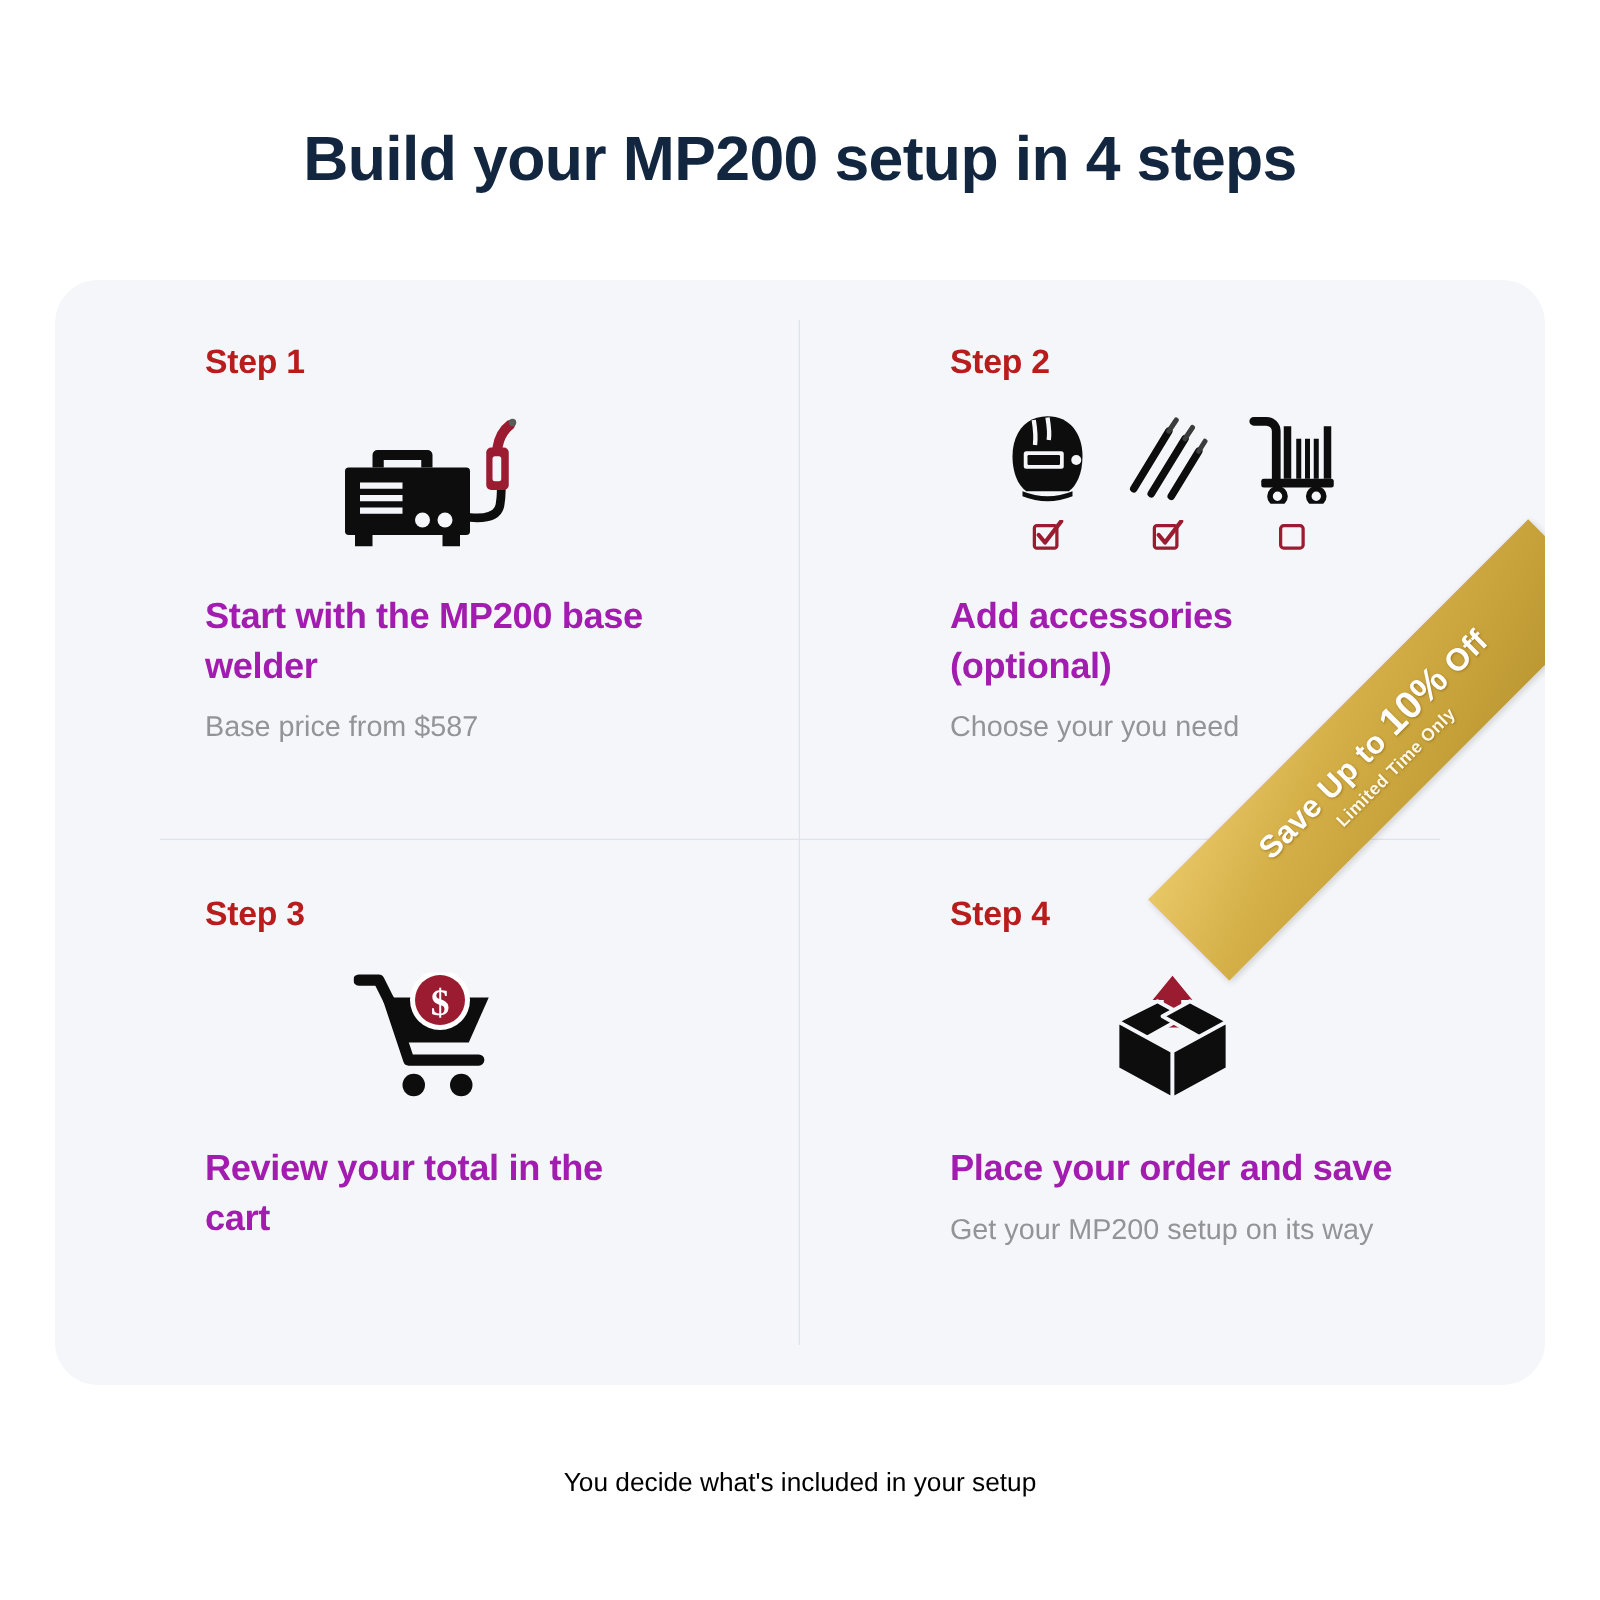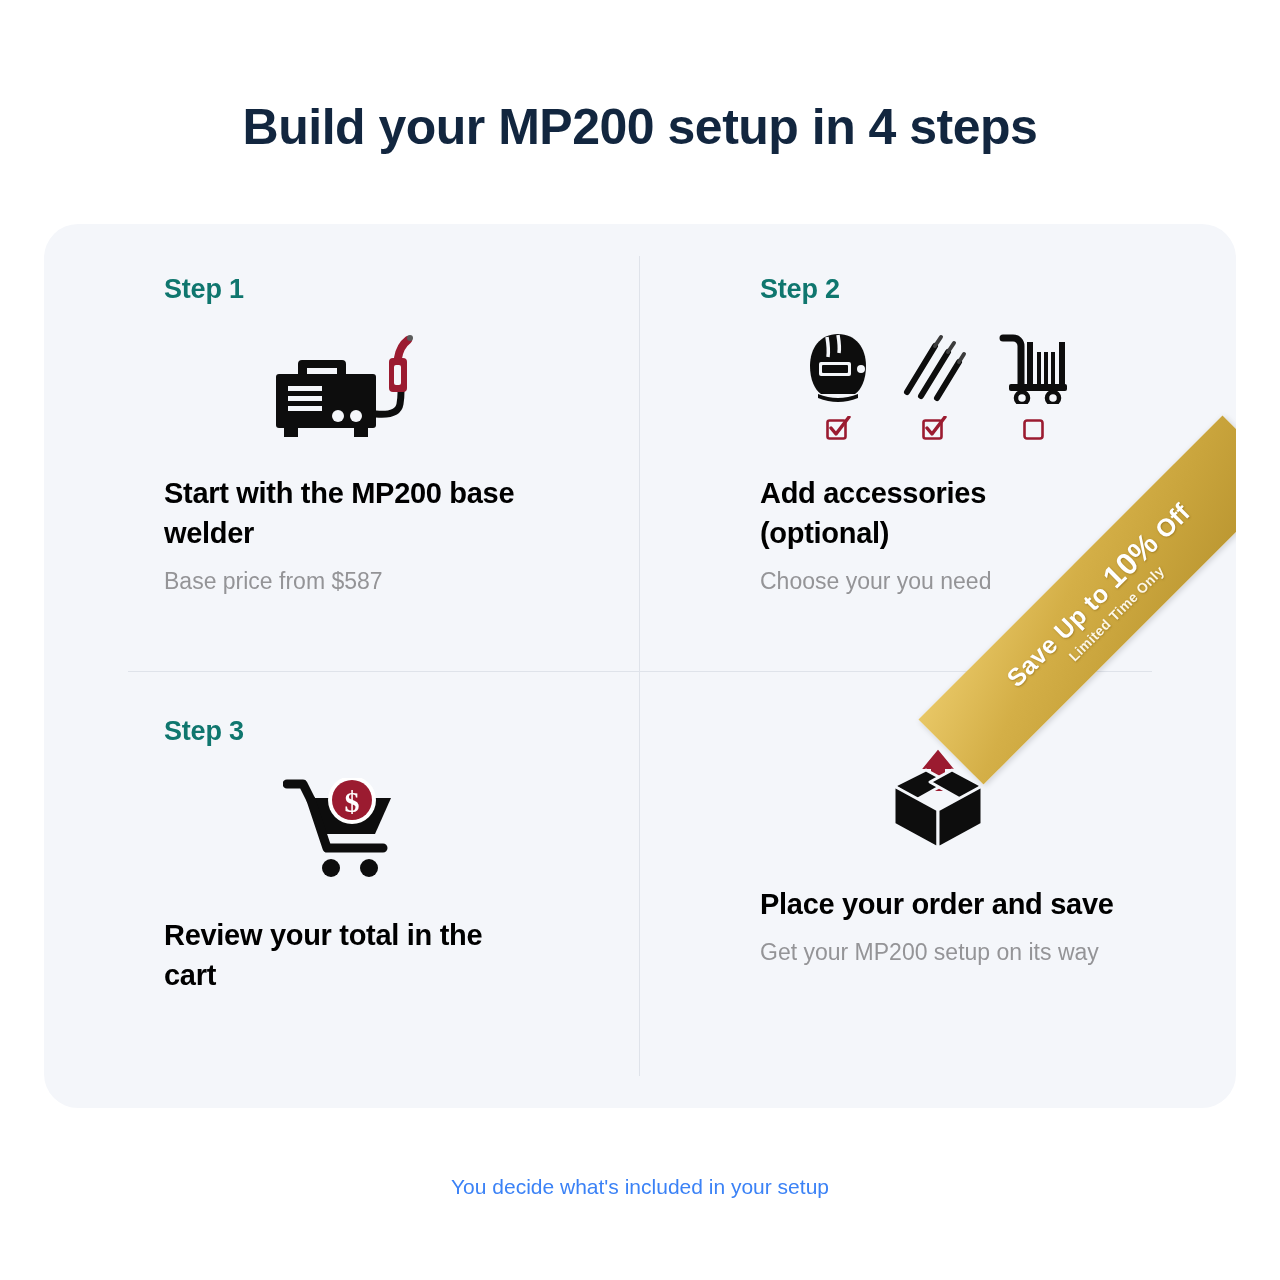--- a/index.html
+++ b/index.html
@@ -71,21 +71,21 @@
     left: 84px;
     top: 447px;
     width: 1024px;
     height: 1px;
     background: #dfe3ea;
   }
 
   .step-label {
     font-size: 27px;
     font-weight: 700;
-    color: #0f766e;
+    color: #b91c1c;
     letter-spacing: -0.2px;
   }
 
   .icon-zone {
     height: 168px;
     display: flex;
     align-items: center;
     justify-content: center;
     padding-right: 58px;
   }
@@ -95,21 +95,21 @@
     align-items: flex-start;
     gap: 30px;
   }
   .icon-item { display: flex; flex-direction: column; align-items: center; }
   .icon-item .cbox { margin-top: 8px; }
 
   .step-heading {
     font-size: 29px;
     font-weight: 700;
     line-height: 1.38;
-    color: #000000;
+    color: #a21caf;
     letter-spacing: -0.3px;
     max-width: 360px;
   }
 
   .step-sub {
     margin-top: 12px;
     font-size: 23px;
     line-height: 1.44;
     color: #949497;
     max-width: 380px;
@@ -151,21 +151,21 @@
   }
 
   
   .footer-note {
     position: absolute;
     top: 1175px;
     left: 0;
     width: 1280px;
     text-align: center;
     font-size: 21px;
-    color: #3b82f6;
+    color: #000000;
   }
 </style>
 </head>
 <body>
 
 <div class="page">
 
   <h1 class="page-title">Build your MP200 setup in 4 steps</h1>
 
   <div class="steps-card">
@@ -299,20 +299,21 @@
               <circle cx="69" cy="22" r="20" fill="#9b1b30"></circle>
               <text x="69" y="34" text-anchor="middle" font-family="Liberation Serif, serif" font-size="30" font-weight="700" fill="#ffffff">$</text>
             </svg>
           </span>
         </div>
 
         <div class="step-heading">Review your total in the cart</div>
       </div>
 
       <div class="quad">
+        <div class="step-label">Step 4</div>
 
         <div class="icon-zone">
           <span>
             <svg width="104" height="108" viewBox="0 0 104 108" fill="none">
 
               <path d="M52 4 L70 26 H60 V48 H44 V26 H34 z" fill="#9b1b30" stroke="#f4f6fa" stroke-width="2"></path>
 
               <path d="M8 42 L40 26 L62 38 L30 56 z" fill="#0d0d0d" stroke="#f4f6fa" stroke-width="3" stroke-linejoin="round"></path>
 
               <path d="M96 42 L66 26 L44 38 L76 56 z" fill="#0d0d0d" stroke="#f4f6fa" stroke-width="3" stroke-linejoin="round"></path>

